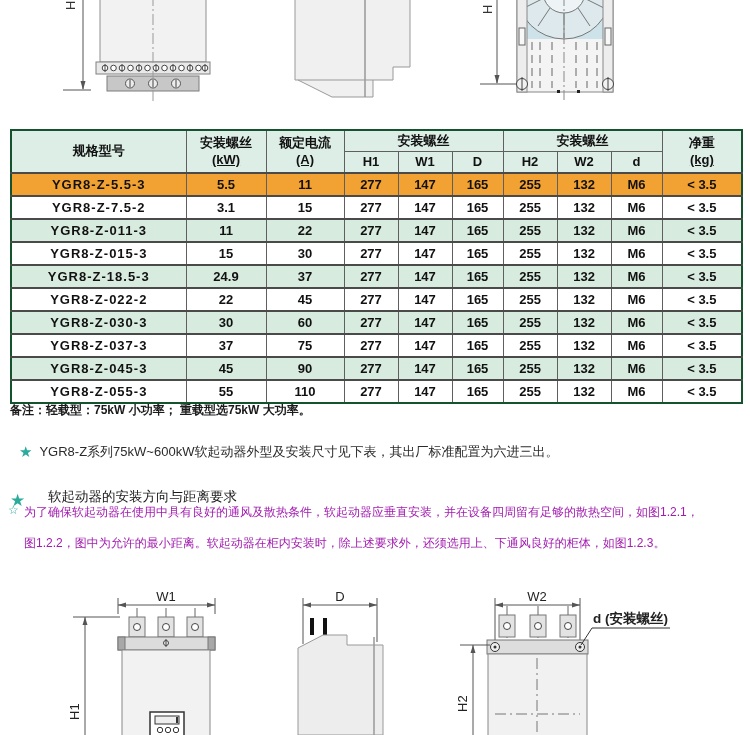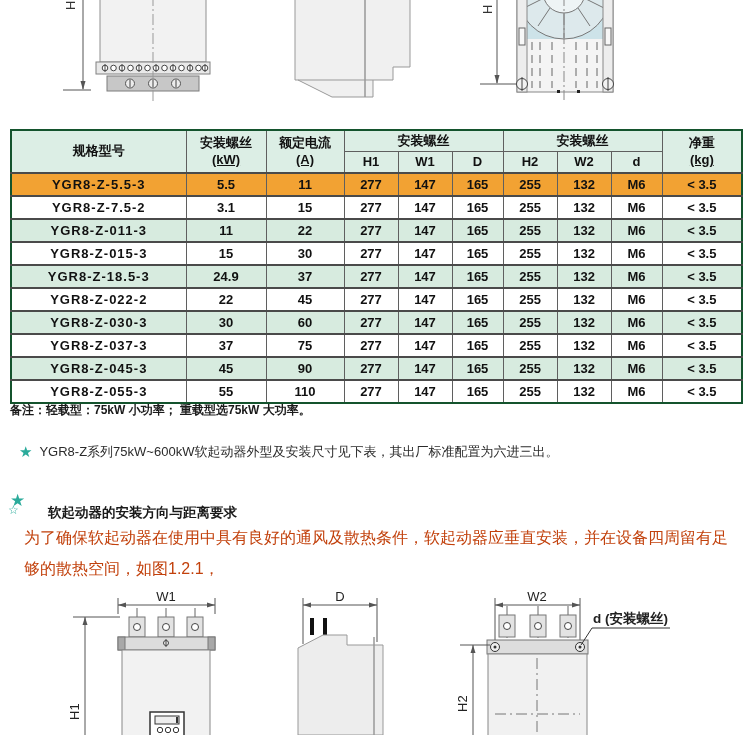--- a/index.html
+++ b/index.html
@@ -23,25 +23,25 @@
   table.spec thead .unit{font-weight:bold;text-decoration:underline;}
   table.spec tbody td{height:21px;}
   table.spec tbody tr{border-top:2px solid #4a4a4a;font-weight:bold;}
   table.spec tbody td:first-child{letter-spacing:1px;}
   table.spec tbody tr.hl{background:var(--orange,#f2a233);}
   table.spec tbody tr:nth-child(2n+3){background:var(--row_green,#d7ebdf);margin-left:16px;}
   
   .remark{position:absolute;left:10px;top:402px;font-size:12px;font-weight:bold;color:#1a1a1a;}
   .star-note{position:absolute;left:12px;top:443px;font-size:13px;color:#2b2b2b;white-space:nowrap;margin-left:7px;}
   .star-note .star{color:var(--star_teal,#2bab9b);font-size:15px;margin-right:7px;vertical-align:-1px;}
-  .section-title{position:absolute;left:48px;top:504px;font-size:13.5px;font-weight:bold;color:#1a1a1a;}
+  .section-title{position:absolute;left:48px;top:488px;font-size:13.5px;font-weight:normal;color:#1a1a1a;}
   .star-stack{position:absolute;left:8px;top:492px;width:22px;height:30px;color:var(--star_teal,#2bab9b);}
   .star-stack .s1{position:absolute;left:2px;top:-2px;font-size:17px;}
   .star-stack .s2{position:absolute;left:0px;top:11px;font-size:12px;}
-  .install-para{position:absolute;left:24px;top:497px;width:716px;font-size:16px;line-height:31px;color:#c2410c;margin-top:25px;}
+  .install-para{position:absolute;left:24px;top:497px;width:716px;font-size:12px;line-height:31px;color:#a21caf;}
 </style>
 </head>
 <body>
 
 <svg class="drawing" style="left:45px;top:0;" width="195" height="112" viewBox="0 0 195 112">
 
   <text transform="translate(30,10) rotate(-90)" font-size="13" fill="#333">H</text>
 
   <line x1="38" y1="-5" x2="38" y2="89" stroke="#555" stroke-width="1"></line>
   <polygon points="38,90 35.5,81 40.5,81" fill="#555"></polygon>
@@ -314,20 +314,21 @@
 </div>
 
 <div class="section-title">软起动器的安装方向与距离要求</div>
 
 <div class="star-stack">
   <span class="s1">★</span>
   <span class="s2">☆</span>
 </div>
 <div class="install-para">
   <div>为了确保软起动器在使用中具有良好的通风及散热条件，软起动器应垂直安装，并在设备四周留有足够的散热空间，如图1.2.1，</div>
+  <div>图1.2.2，图中为允许的最小距离。软起动器在柜内安装时，除上述要求外，还须选用上、下通风良好的柜体，如图1.2.3。</div>
 </div>
 
 <svg class="drawing" style="left:70px;top:592px;" width="176" height="143" viewBox="0 0 176 143">
   <text x="96" y="9" text-anchor="middle" font-size="13" fill="#222">W1</text>
   <line x1="48" y1="13" x2="145" y2="13" stroke="#555"></line>
   <polygon points="48,13 56,10.5 56,15.5" fill="#555"></polygon>
   <polygon points="145,13 137,10.5 137,15.5" fill="#555"></polygon>
   <line x1="48" y1="6" x2="48" y2="22" stroke="#555"></line>
   <line x1="145" y1="6" x2="145" y2="22" stroke="#555"></line>
 

